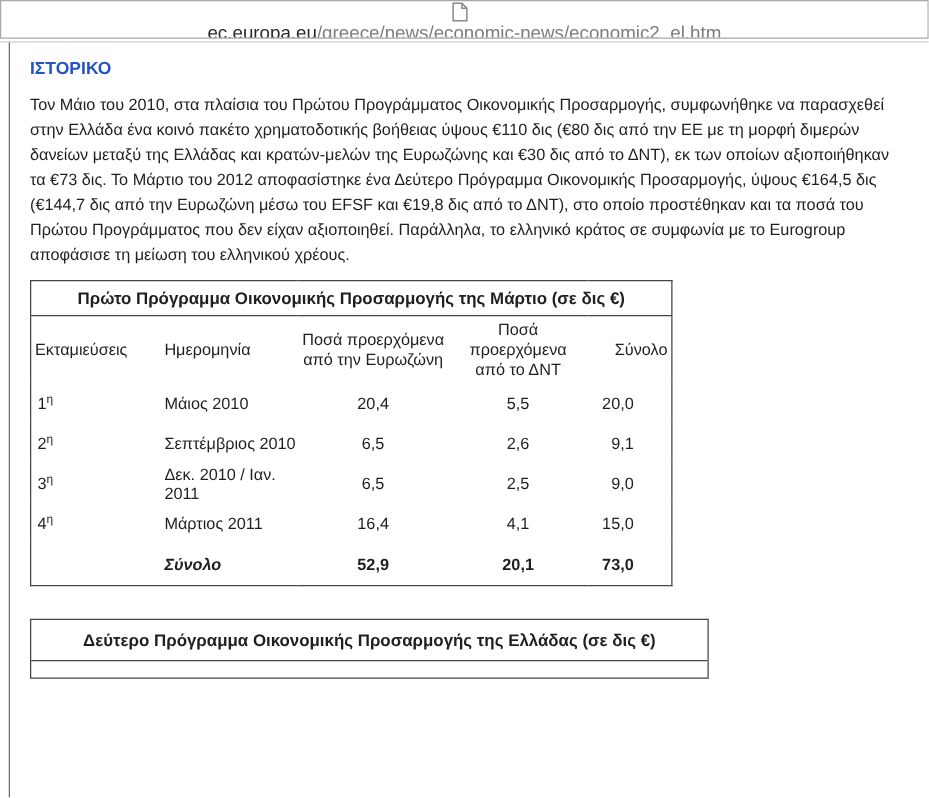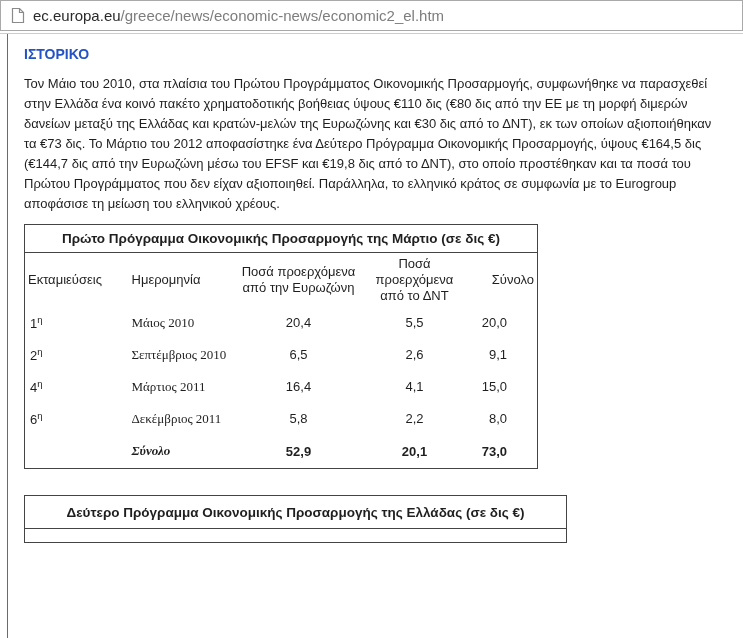--- a/index.html
+++ b/index.html
@@ -12,20 +12,21 @@
     overflow: hidden;
   }
 
   
   .address-bar {
     height: 31px; width: 743px;
     border: 1px solid #a9a9a9;
     background: #ffffff;
     display: flex; align-items: center;
     padding: 0 9px;
+    flex-direction: column;
   }
   .page-icon { width: 15px; height: 17px; margin-right: 8px; flex: 0 0 auto; }
   .url-text { font-size: 15px; white-space: nowrap; overflow: hidden; }
   .url-domain { color: #2a2a2a; }
   .url-path { color: #7d7d7d; }
 
   
   .top-separator { height: 0; border-top: 1px solid #cdcdcd; margin-top: 2px; }
   .content-frame {
     margin-left: 7px;
@@ -71,21 +72,21 @@
   }
   .hdr-row th { height: 54px; vertical-align: middle; line-height: 16px; }
   .hdr-left   { text-align: left; padding-left: 3px !important; }
   .hdr-date   { text-align: left; padding-left: 12px !important; }
   .hdr-center { text-align: center; white-space: pre-line; }
   .hdr-total  { text-align: right; padding-right: 3px !important; }
 
   .data-row td { height: 32px; vertical-align: middle; }
   .cell-ord   { text-align: left; padding-left: 5px !important; }
   .cell-ord sup { font-size: 9.5px; }
-  .cell-date  { text-align: left; padding-left: 12px !important; font-family: Liberation Serif, serif; }
+  .cell-date  { text-align: left; padding-left: 12px !important; }
   .cell-num   { text-align: center; }
   .cell-total { text-align: right; padding-right: 30px !important; }
 
   .total-row td { height: 34px; vertical-align: middle; font-weight: bold; }
   .total-label { font-style: italic; }
 
   .second-table-box {
     width: 543px;
     margin-top: 26px;
     border: 1px solid #444444;
@@ -151,32 +152,32 @@
       <td class="cell-total">20,0</td>
     </tr>
     <tr class="data-row">
       <td class="cell-ord"><span>2</span><sup>η</sup></td>
       <td class="cell-date">Σεπτέμβριος 2010</td>
       <td class="cell-num">6,5</td>
       <td class="cell-num">2,6</td>
       <td class="cell-total">9,1</td>
     </tr>
     <tr class="data-row">
+      <td class="cell-ord"><span>3</span><sup>η</sup></td>
+      <td class="cell-date">Δεκ. 2010 / Ιαν. 2011</td>
+      <td class="cell-num">6,5</td>
+      <td class="cell-num">2,5</td>
+      <td class="cell-total">9,0</td>
+    </tr>
+    <tr class="data-row">
       <td class="cell-ord"><span>4</span><sup>η</sup></td>
       <td class="cell-date">Μάρτιος 2011</td>
       <td class="cell-num">16,4</td>
       <td class="cell-num">4,1</td>
       <td class="cell-total">15,0</td>
-    </tr>
-    <tr class="data-row">
-      <td class="cell-ord"><span>6</span><sup>η</sup></td>
-      <td class="cell-date">Δεκέμβριος 2011</td>
-      <td class="cell-num">5,8</td>
-      <td class="cell-num">2,2</td>
-      <td class="cell-total">8,0</td>
     </tr>
 
     <tr class="total-row">
       <td class="cell-ord"></td>
       <td class="cell-date total-label">Σύνολο</td>
       <td class="cell-num">52,9</td>
       <td class="cell-num">20,1</td>
       <td class="cell-total">73,0</td>
     </tr>
   </tbody>

